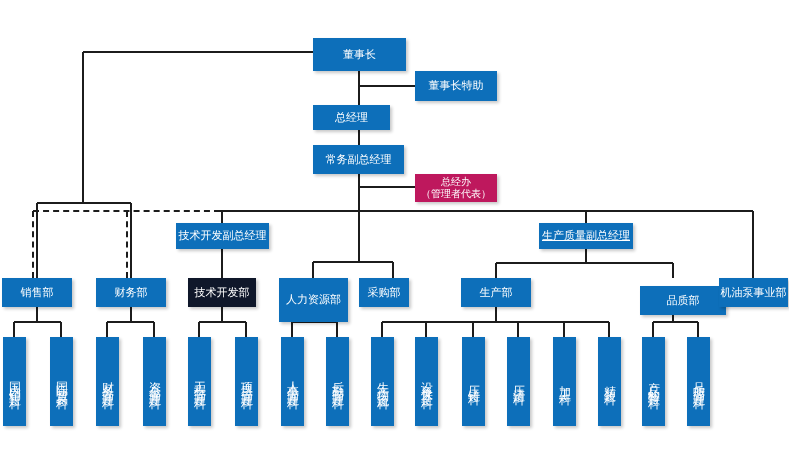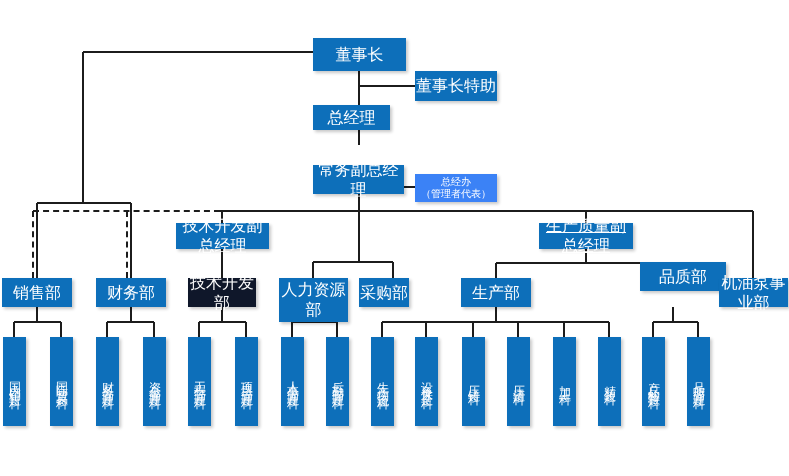--- a/index.html
+++ b/index.html
@@ -17,21 +17,21 @@
   }
   .conn {
     position: absolute;
   }
   .node {
     position: absolute;
     display: flex;
     align-items: center;
     justify-content: center;
     text-align: center;
-    font-size: 16px;
+    font-size: 11px;
     line-height: 1.25;
     white-space: pre-line;
     box-shadow: 2px 2px 3px rgba(0,0,0,0.22);
     z-index: 2;
   }
   .vnode {
     writing-mode: vertical-rl;
     text-orientation: upright;
     letter-spacing: 4px;
     font-size: 12px;
@@ -94,32 +94,32 @@
     <div class="conn" style="left: 517px; top: 322px; height: 15px; width: 2px; background: rgb(28, 28, 28);"></div>
     <div class="conn" style="left: 563px; top: 322px; height: 15px; width: 2px; background: rgb(28, 28, 28);"></div>
     <div class="conn" style="left: 608px; top: 322px; height: 15px; width: 2px; background: rgb(28, 28, 28);"></div>
     <div class="conn" style="left: 672px; top: 307px; height: 15px; width: 2px; background: rgb(28, 28, 28);"></div>
     <div class="conn" style="left: 653px; top: 321px; width: 45px; height: 2px; background: rgb(28, 28, 28);"></div>
     <div class="conn" style="left: 652px; top: 322px; height: 15px; width: 2px; background: rgb(28, 28, 28);"></div>
     <div class="conn" style="left: 697px; top: 322px; height: 15px; width: 2px; background: rgb(28, 28, 28);"></div>
     <div class="node" style="left: 313px; top: 38px; width: 93px; height: 33px; background: rgb(13, 111, 186); color: rgb(255, 255, 255);">董事长</div>
     <div class="node" style="left: 415px; top: 71px; width: 82px; height: 30px; background: rgb(13, 111, 186); color: rgb(255, 255, 255);">董事长特助</div>
     <div class="node" style="left: 313px; top: 105px; width: 77px; height: 25px; background: rgb(13, 111, 186); color: rgb(255, 255, 255);">总经理</div>
-    <div class="node" style="left: 313px; top: 145px; width: 91px; height: 29px; background: rgb(13, 111, 186); color: rgb(255, 255, 255); margin-top: 20px;">常务副总经理</div>
-    <div class="node small" style="left: 415px; top: 174px; width: 82px; height: 28px; background: #3b82f6; color: rgb(255, 255, 255);">总经办
+    <div class="node" style="left: 313px; top: 145px; width: 91px; height: 29px; background: rgb(13, 111, 186); color: rgb(255, 255, 255);">常务副总经理</div>
+    <div class="node small" style="left: 415px; top: 174px; width: 82px; height: 28px; background: #be185d; color: rgb(255, 255, 255);">总经办
 （管理者代表）</div>
     <div class="node" style="left: 176px; top: 223px; width: 93px; height: 26px; background: rgb(13, 111, 186); color: rgb(255, 255, 255);">技术开发副总经理</div>
     <div class="node" style="left: 539px; top: 223px; width: 94px; height: 26px; background: rgb(13, 111, 186); color: rgb(255, 255, 255); text-decoration: underline;">生产质量副总经理</div>
     <div class="node" style="left: 2px; top: 278px; width: 70px; height: 29px; background: rgb(13, 111, 186); color: rgb(255, 255, 255);">销售部</div>
     <div class="node" style="left: 96px; top: 278px; width: 70px; height: 29px; background: rgb(13, 111, 186); color: rgb(255, 255, 255);">财务部</div>
     <div class="node" style="left: 188px; top: 278px; width: 68px; height: 29px; background: #0f172a; color: rgb(255, 255, 255);">技术开发部</div>
     <div class="node" style="left: 279px; top: 278px; width: 69px; height: 44px; background: rgb(13, 111, 186); color: rgb(255, 255, 255);">人力资源部</div>
     <div class="node" style="left: 359px; top: 278px; width: 50px; height: 29px; background: rgb(13, 111, 186); color: rgb(255, 255, 255);">采购部</div>
     <div class="node" style="left: 461px; top: 278px; width: 70px; height: 29px; background: rgb(13, 111, 186); color: rgb(255, 255, 255);">生产部</div>
-    <div class="node" style="left: 640px; top: 262px; width: 86px; height: 29px; background: rgb(13, 111, 186); color: rgb(255, 255, 255);">品质部</div>
+    <div class="node" style="left: 640px; top: 286px; width: 86px; height: 29px; background: rgb(13, 111, 186); color: rgb(255, 255, 255);">品质部</div>
     <div class="node" style="left: 719px; top: 278px; width: 69px; height: 29px; background: rgb(13, 111, 186); color: rgb(255, 255, 255);">机油泵事业部</div>
     <div class="node vnode" style="left: 3px; top: 337px; width: 23px; height: 89px; background: rgb(13, 111, 186); color: rgb(255, 255, 255);">国内销售科</div>
     <div class="node vnode" style="left: 50px; top: 337px; width: 23px; height: 89px; background: rgb(13, 111, 186); color: rgb(255, 255, 255);">国际贸易科</div>
     <div class="node vnode" style="left: 96px; top: 337px; width: 23px; height: 89px; background: rgb(13, 111, 186); color: rgb(255, 255, 255);">财务管理科</div>
     <div class="node vnode" style="left: 143px; top: 337px; width: 23px; height: 89px; background: rgb(13, 111, 186); color: rgb(255, 255, 255);">资金管理科</div>
     <div class="node vnode" style="left: 188px; top: 337px; width: 23px; height: 89px; background: rgb(13, 111, 186); color: rgb(255, 255, 255);">工程管理科</div>
     <div class="node vnode" style="left: 235px; top: 337px; width: 23px; height: 89px; background: rgb(13, 111, 186); color: rgb(255, 255, 255);">项目管理科</div>
     <div class="node vnode" style="left: 281px; top: 337px; width: 23px; height: 89px; background: rgb(13, 111, 186); color: rgb(255, 255, 255);">人事管理科</div>
     <div class="node vnode" style="left: 326px; top: 337px; width: 23px; height: 89px; background: rgb(13, 111, 186); color: rgb(255, 255, 255);">后勤管理科</div>
     <div class="node vnode" style="left: 371px; top: 337px; width: 23px; height: 89px; background: rgb(13, 111, 186); color: rgb(255, 255, 255);">生产物流科</div>

